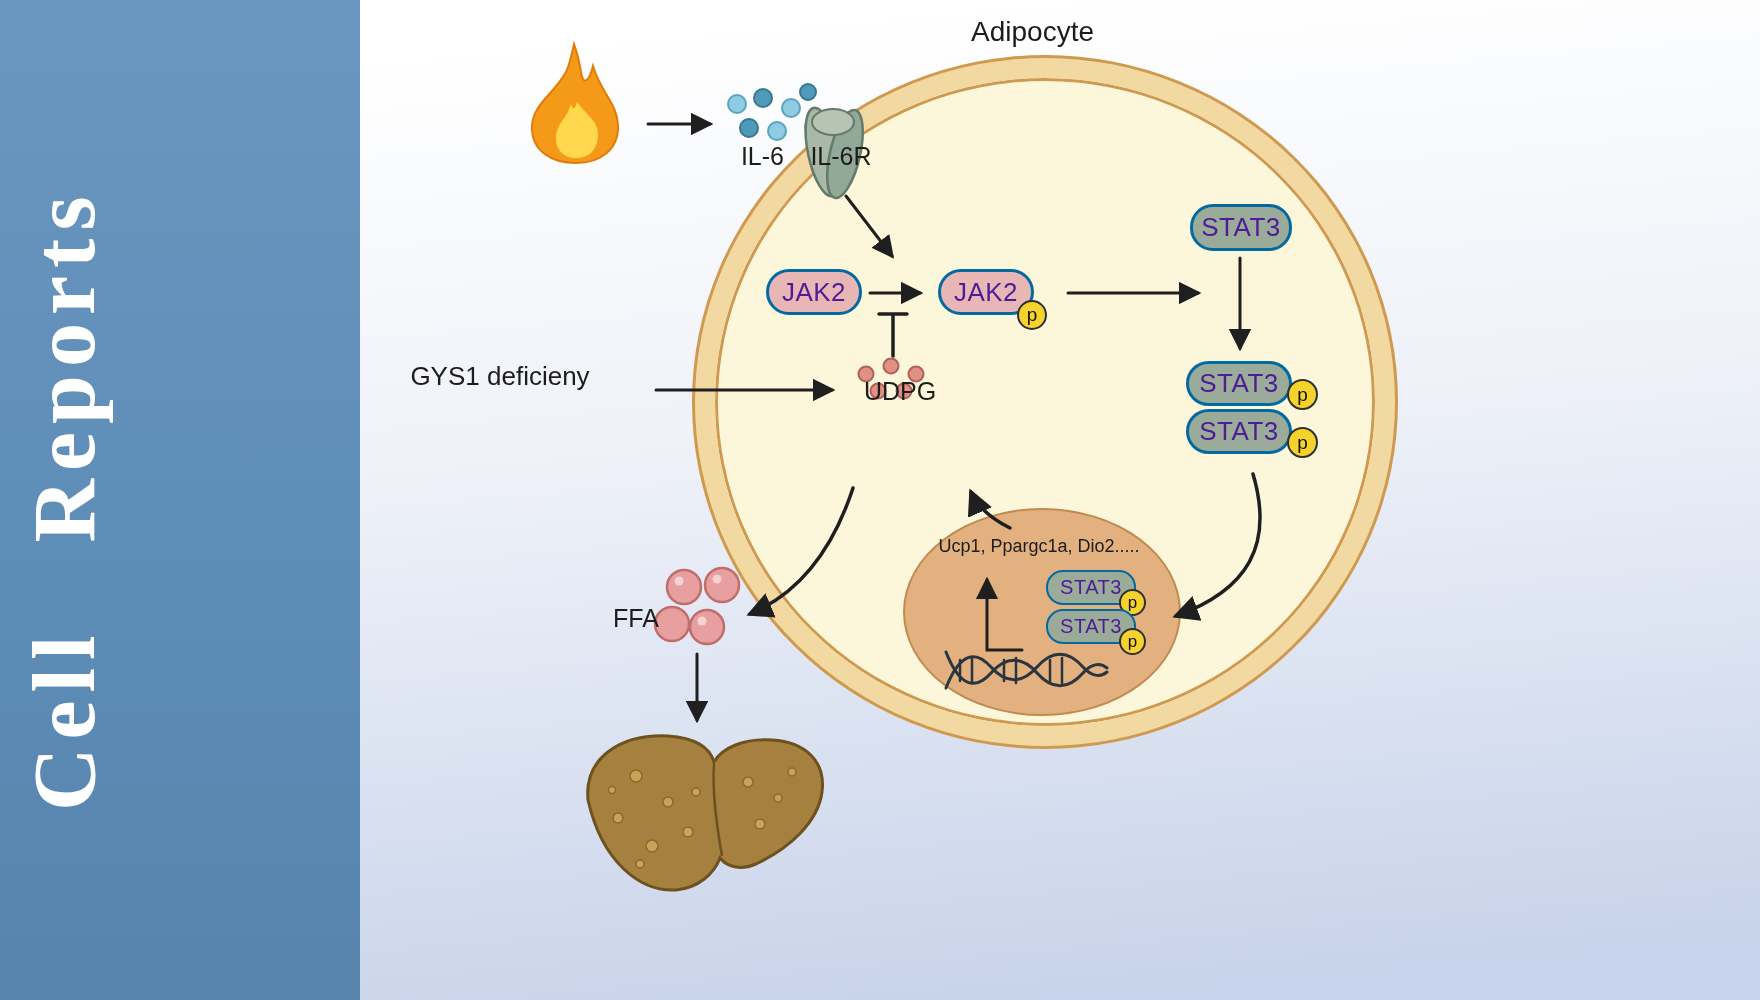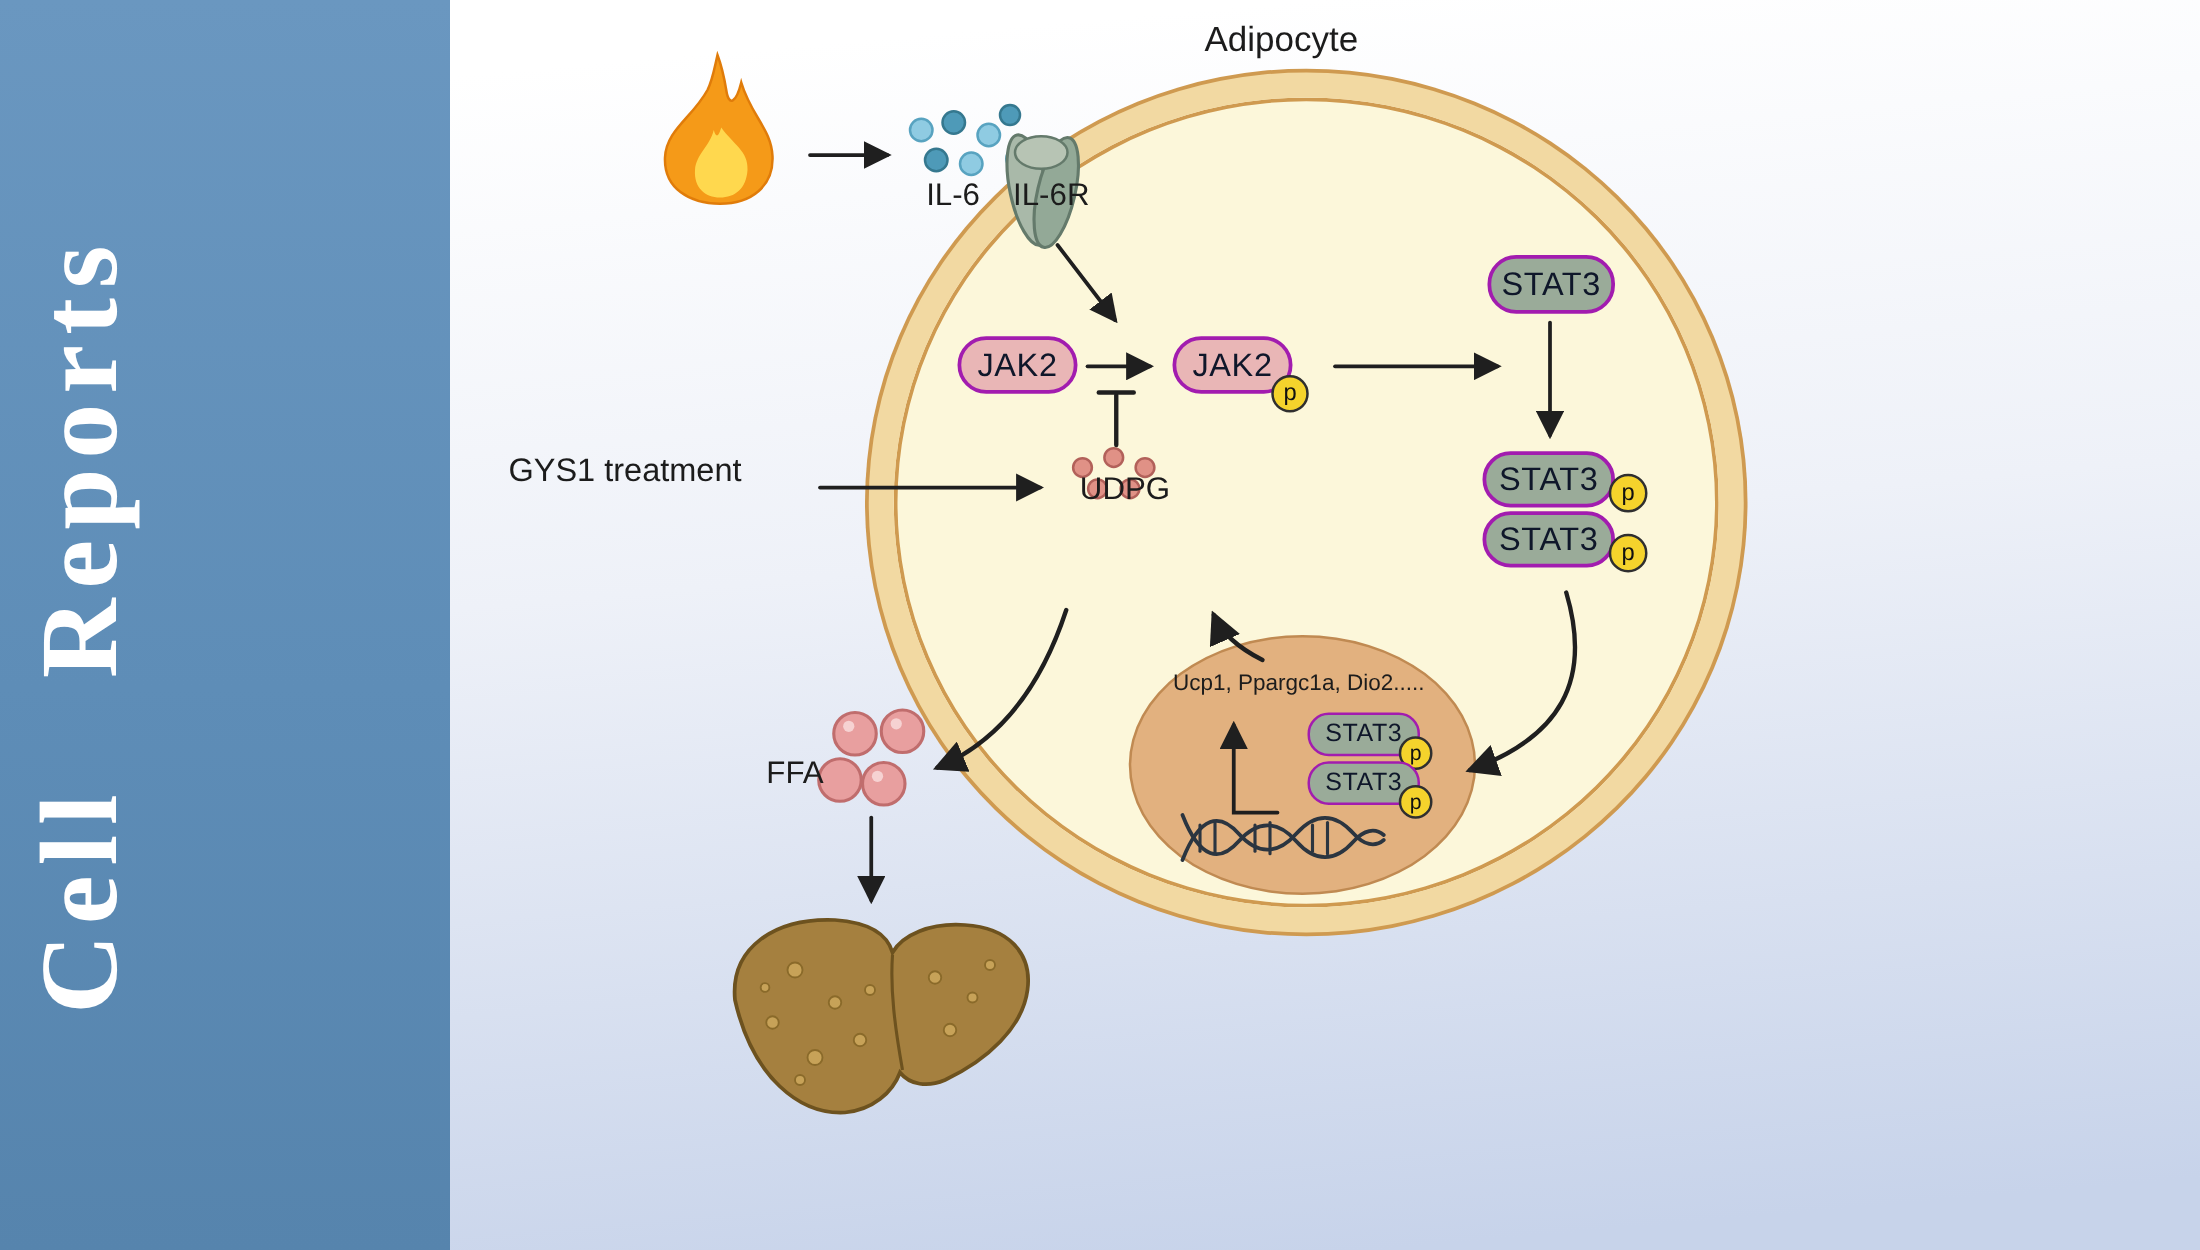--- a/index.html
+++ b/index.html
@@ -13,21 +13,21 @@
         writing-mode:vertical-rl;transform:rotate(180deg);text-align:center;
         font-family:"Liberation Serif",serif;font-weight:700;font-size:88px;
         color:#ffffff;letter-spacing:8px;word-spacing:55px;white-space:nowrap;}
   .cell{position:absolute;left:695px;top:58px;width:700px;height:688px;border-radius:50%;
         background:#fcf7da;border:20px solid #f2d9a2;box-sizing:border-box;
         box-shadow:0 0 0 3px #cf9a50, inset 0 0 0 3px #cf9a50;}
   .nucleus{position:absolute;left:903px;top:508px;width:278px;height:208px;border-radius:50%;
         background:#e2b17f;border:2.5px solid #c08a52;box-sizing:border-box;}
   .overlay{position:absolute;left:0;top:0;width:1760px;height:1000px;pointer-events:none;}
   .node{position:absolute;display:flex;align-items:center;justify-content:center;
-        border:3px solid #a21caf;border-radius:23px;font-size:26px;color:#0f172a;
+        border:3px solid #0369a1;border-radius:23px;font-size:26px;color:#4c1d95;
         box-sizing:border-box;letter-spacing:.5px;}
   .node.pink{background:#e9b6b6;}
   .node.green{background:#9aab99;}
   .node.small{font-size:20px;border-width:2.5px;border-radius:17px;}
   .p-badge{position:absolute;border-radius:50%;background:#f5d32c;border:2.5px solid #2f2f2f;
         display:flex;align-items:center;justify-content:center;font-size:19px;color:#111;
         box-sizing:border-box;}
   .p-badge.small{font-size:17px;border-width:2px;}
   .lbl{position:absolute;color:#1c1c1c;font-size:26px;text-align:center;line-height:1.3;}
 </style>
@@ -129,28 +129,28 @@
       <path d="M 893 356 L 893 316" stroke-width="3.5"></path>
       <path d="M 879 314 L 907 314" stroke-width="3.5"></path>
       <path d="M 1253 474 C 1274 545 1248 590 1176 616" marker-end="url(#arr)" stroke-width="3.5"></path>
       <path d="M 1022 650 L 987 650 L 987 580" marker-end="url(#arr)"></path>
       <path d="M 1010 528 C 992 519 978 508 971 492" marker-end="url(#arr)" stroke-width="3.5"></path>
       <path d="M 853 488 C 833 549 800 593 750 614" marker-end="url(#arr)" stroke-width="3.5"></path>
       <path d="M 697 654 L 697 720" marker-end="url(#arr)"></path>
     </g>
   </svg>
 
-  <div class="lbl" style="left:920px;top:14px;width:210px;font-size:28px;">Adipocyte</div>
+  <div class="lbl" style="left:884px;top:14px;width:210px;font-size:28px;text-align:right;">Adipocyte</div>
 
 
   <div class="lbl" style="left:712px;top:140px;width:72px;font-size:25px;text-align:right;">IL-6</div>
   <div class="lbl" style="left:799px;top:140px;width:84px;font-size:25px;">IL-6R</div>
 
   <div class="lbl" style="left:362px;top:360px;width:276px;">
-    <div>GYS1 treatment</div>
+    <div>GYS1 deficieny</div>
   </div>
 
   <div class="lbl" style="left:858px;top:375px;width:84px;font-size:25px;">UDPG</div>
   <div class="lbl" style="left:893px;top:535px;width:292px;font-size:18px;">Ucp1, Ppargc1a, Dio2.....</div>
   <div class="lbl" style="left:606px;top:602px;width:60px;font-size:25px;">FFA</div>
 
   <div class="node pink" style="left:766px;top:269px;width:96px;height:46px;">JAK2</div>
   <div class="node pink" style="left:938px;top:269px;width:96px;height:46px;">JAK2</div>
   <div class="p-badge" style="left:1017px;top:300px;width:30px;height:30px;">p</div>
 

